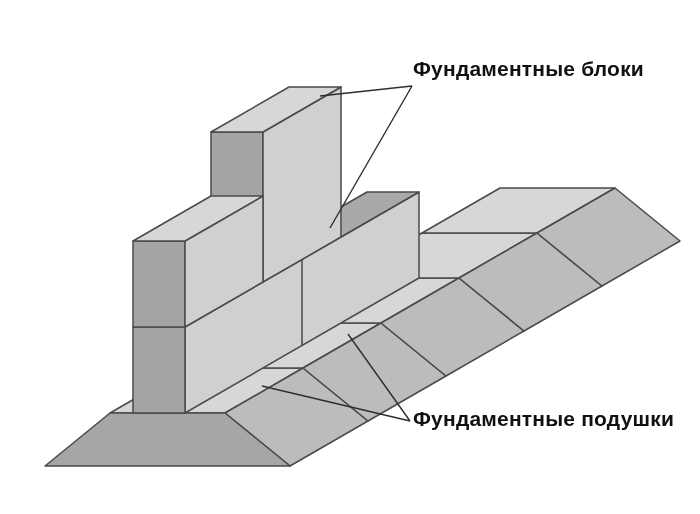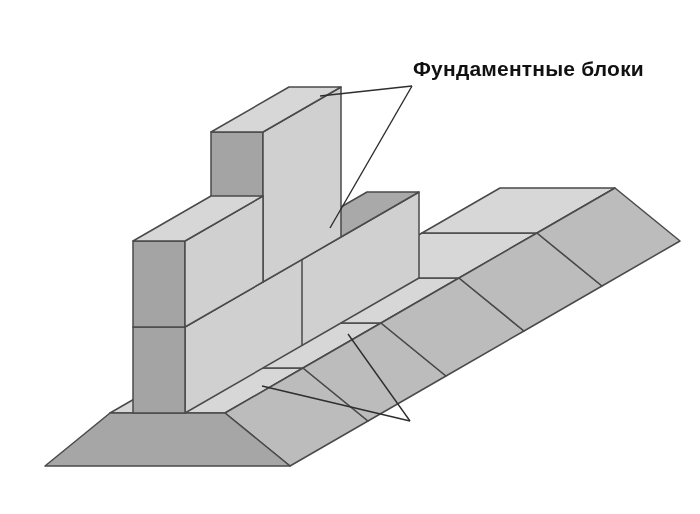--- a/index.html
+++ b/index.html
@@ -65,13 +65,14 @@
     <g>
       <line class="leader" x1="412" y1="86" x2="320" y2="96"></line>
       <line class="leader" x1="412" y1="86" x2="330" y2="228"></line>
       <line class="leader" x1="410" y1="421" x2="348" y2="334"></line>
       <line class="leader" x1="410" y1="421" x2="262" y2="386"></line>
     </g>
   </svg>
 
   <div class="label" style="left:413px;top:57px">Фундаментные блоки</div>
 
+  <div class="label" style="left:413px;top:407px">Фундаментные подушки</div>
 </div>
 
 </body></html>

